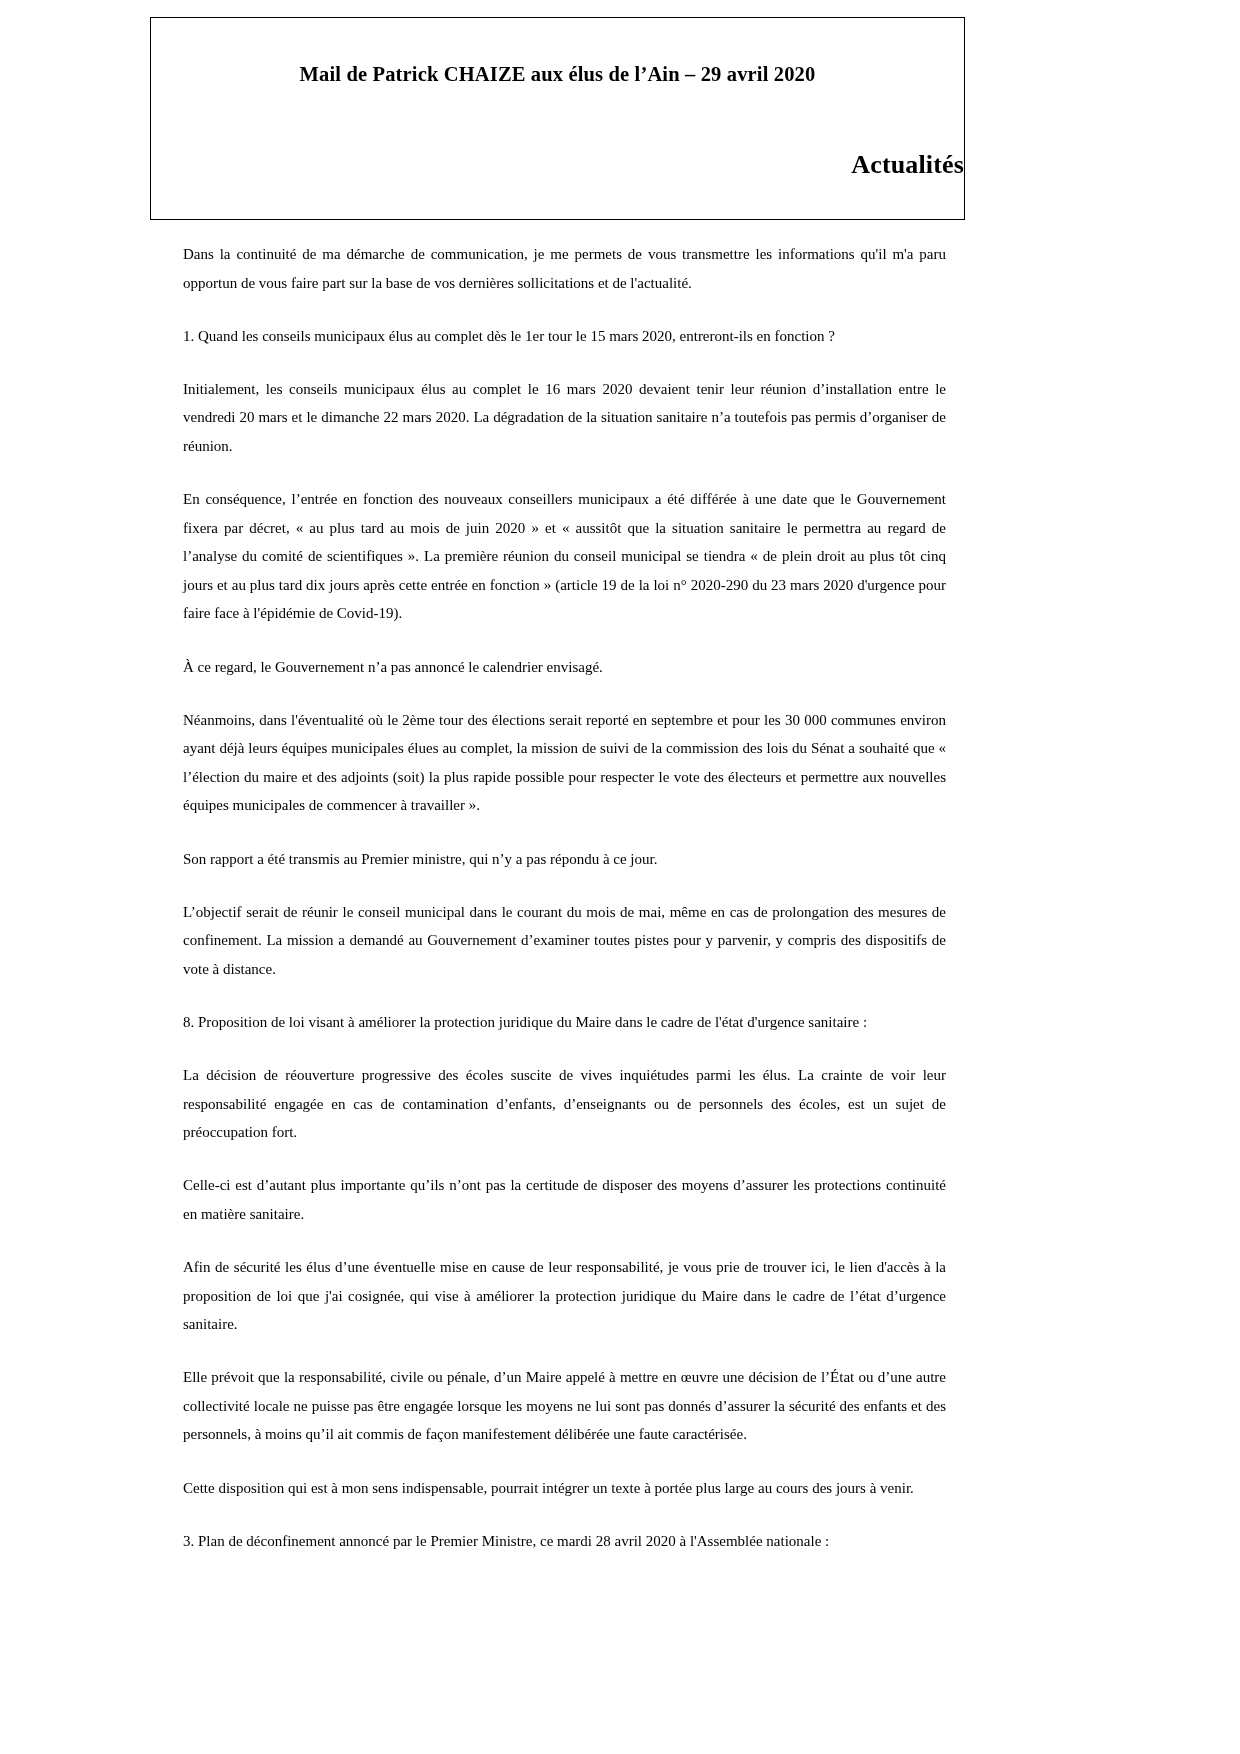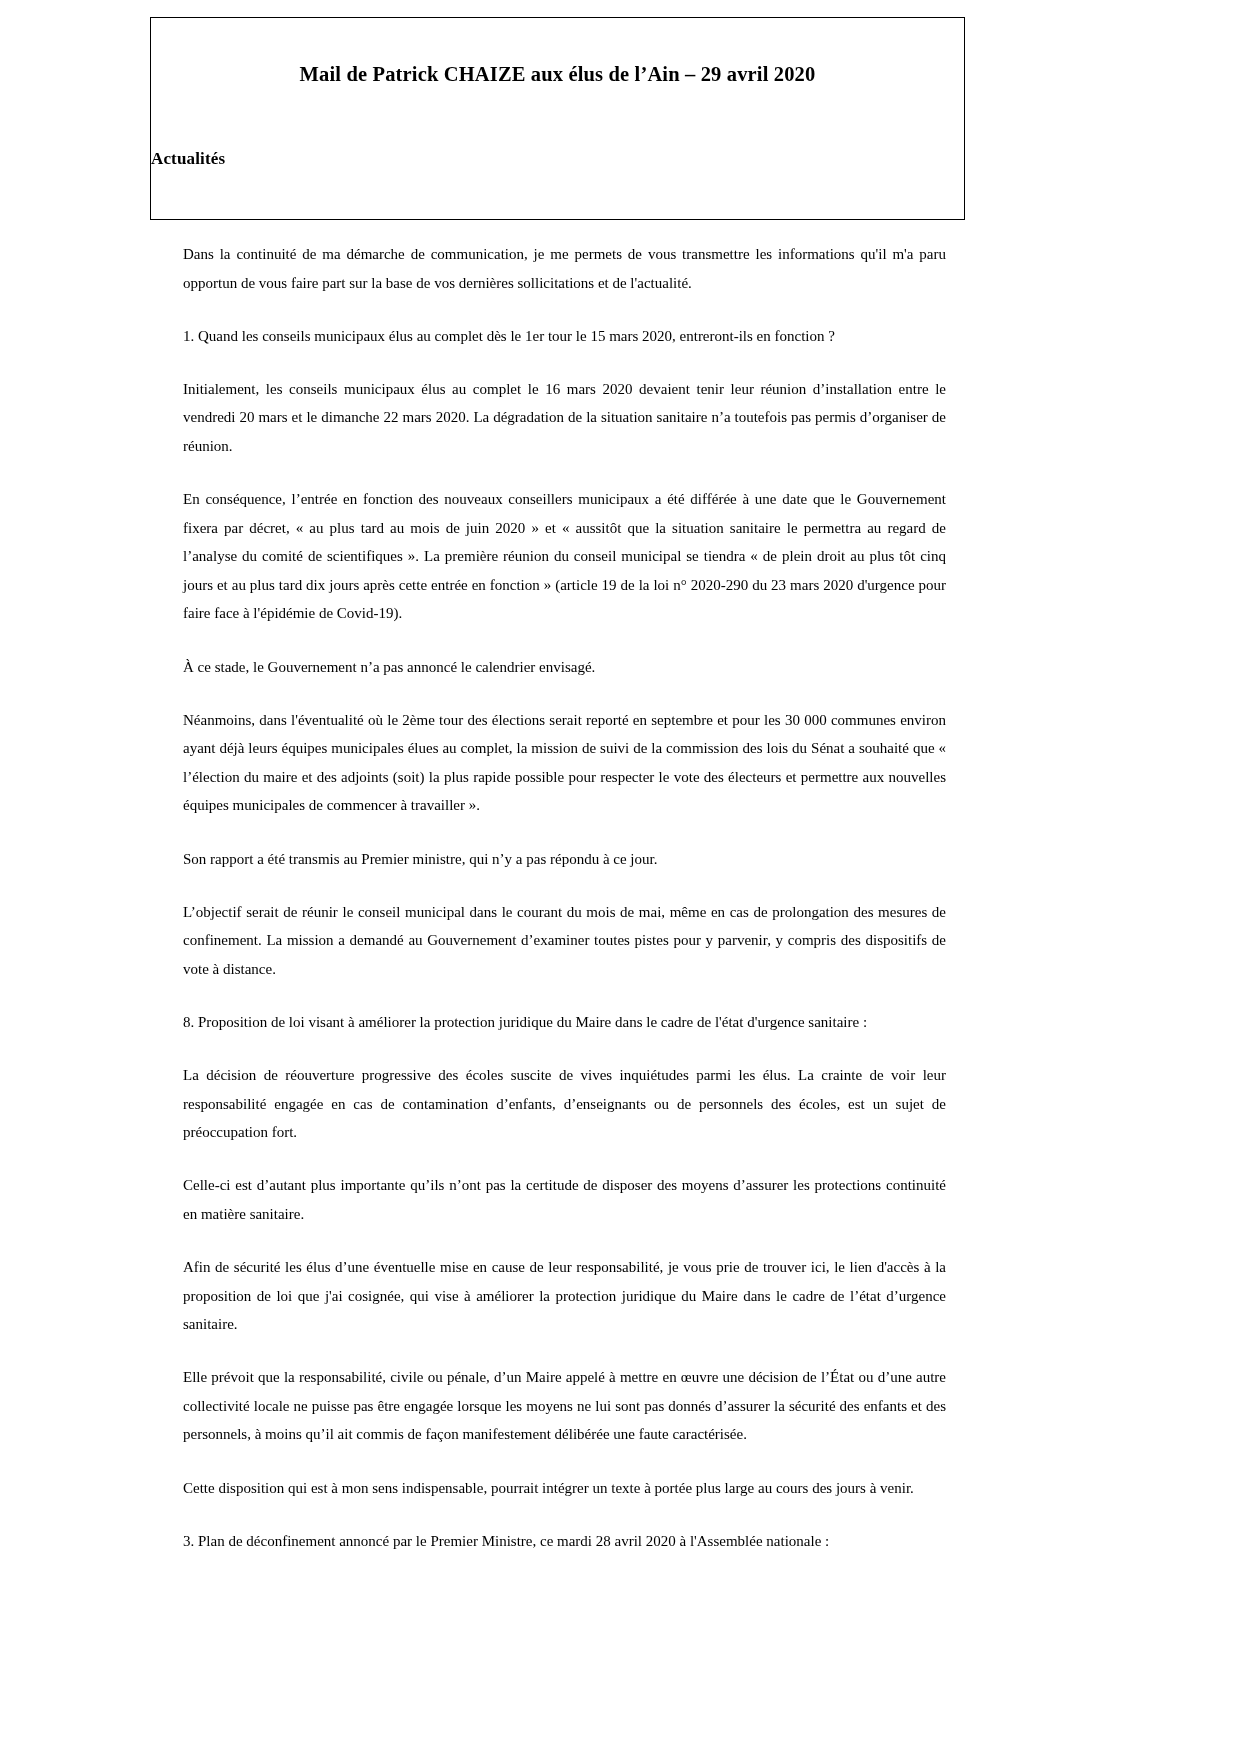--- a/index.html
+++ b/index.html
@@ -45,22 +45,22 @@
     font-size: 20.5px;
     font-weight: bold;
     letter-spacing: 0.15px;
     line-height: 1.2;
   }
   .header-subtitle {
     position: absolute;
     left: 0;
     right: 0;
     top: 131px;
-    text-align: left;
-    font-size: 17px;
+    text-align: right;
+    font-size: 26px;
     font-weight: bold;
     letter-spacing: 0.15px;
     line-height: 1.2;
   }
 
   
   .body-col {
     position: absolute;
     left: 183px;
     top: 240px;
@@ -86,21 +86,21 @@
   <div class="header-box">
     <div class="header-title">Mail de Patrick CHAIZE aux élus de l’Ain – 29 avril 2020</div>
     <div class="header-subtitle">Actualités</div>
   </div>
 
   <div class="body-col">
     <p class="para">Dans la continuité de ma démarche de communication, je me permets de vous transmettre les informations qu'il m'a paru opportun de vous faire part sur la base de vos dernières sollicitations et de l'actualité.</p>
     <p class="para">1. Quand les conseils municipaux élus au complet dès le 1er tour le 15 mars 2020, entreront-ils en fonction ?</p>
     <p class="para">Initialement, les conseils municipaux élus au complet le 16 mars 2020 devaient tenir leur réunion d’installation entre le vendredi 20 mars et le dimanche 22 mars 2020. La dégradation de la situation sanitaire n’a toutefois pas permis d’organiser de réunion.</p>
     <p class="para">En conséquence, l’entrée en fonction des nouveaux conseillers municipaux a été différée à une date que le Gouvernement fixera par décret, « au plus tard au mois de juin 2020 » et « aussitôt que la situation sanitaire le permettra au regard de l’analyse du comité de scientifiques ». La première réunion du conseil municipal se tiendra « de plein droit au plus tôt cinq jours et au plus tard dix jours après cette entrée en fonction » (article 19 de la loi n° 2020-290 du 23 mars 2020 d'urgence pour faire face à l'épidémie de Covid-19).</p>
-    <p class="para">À ce stade, le Gouvernement n’a pas annoncé le calendrier envisagé.</p>
+    <p class="para">À ce regard, le Gouvernement n’a pas annoncé le calendrier envisagé.</p>
     <p class="para">Néanmoins, dans l'éventualité où le 2ème tour des élections serait reporté en septembre et pour les 30 000 communes environ ayant déjà leurs équipes municipales élues au complet, la mission de suivi de la commission des lois du Sénat a souhaité que « l’élection du maire et des adjoints (soit) la plus rapide possible pour respecter le vote des électeurs et permettre aux nouvelles équipes municipales de commencer à travailler ».</p>
     <p class="para">Son rapport a été transmis au Premier ministre, qui n’y a pas répondu à ce jour.</p>
     <p class="para">L’objectif serait de réunir le conseil municipal dans le courant du mois de mai, même en cas de prolongation des mesures de confinement. La mission a demandé au Gouvernement d’examiner toutes pistes pour y parvenir, y compris des dispositifs de vote à distance.</p>
     <p class="para">8. Proposition de loi visant à améliorer la protection juridique du Maire dans le cadre de l'état d'urgence sanitaire :</p>
     <p class="para">La décision de réouverture progressive des écoles suscite de vives inquiétudes parmi les élus. La crainte de voir leur responsabilité engagée en cas de contamination d’enfants, d’enseignants ou de personnels des écoles, est un sujet de préoccupation fort.</p>
     <p class="para">Celle-ci est d’autant plus importante qu’ils n’ont pas la certitude de disposer des moyens d’assurer les protections continuité en matière sanitaire.</p>
     <p class="para">Afin de sécurité les élus d’une éventuelle mise en cause de leur responsabilité, je vous prie de trouver ici, le lien d'accès à la proposition de loi que j'ai cosignée, qui vise à améliorer la protection juridique du Maire dans le cadre de l’état d’urgence sanitaire.</p>
     <p class="para">Elle prévoit que la responsabilité, civile ou pénale, d’un Maire appelé à mettre en œuvre une décision de l’État ou d’une autre collectivité locale ne puisse pas être engagée lorsque les moyens ne lui sont pas donnés d’assurer la sécurité des enfants et des personnels, à moins qu’il ait commis de façon manifestement délibérée une faute caractérisée.</p>
     <p class="para">Cette disposition qui est à mon sens indispensable, pourrait intégrer un texte à portée plus large au cours des jours à venir.</p>
     <p class="para">3. Plan de déconfinement annoncé par le Premier Ministre, ce mardi 28 avril 2020 à l'Assemblée nationale :</p>

